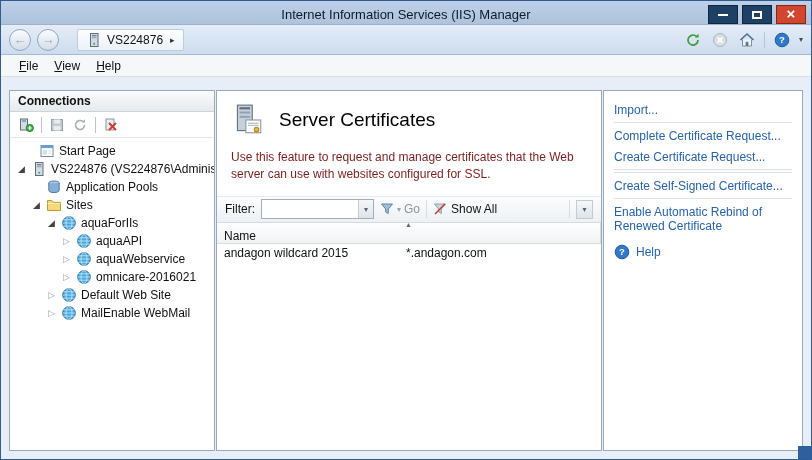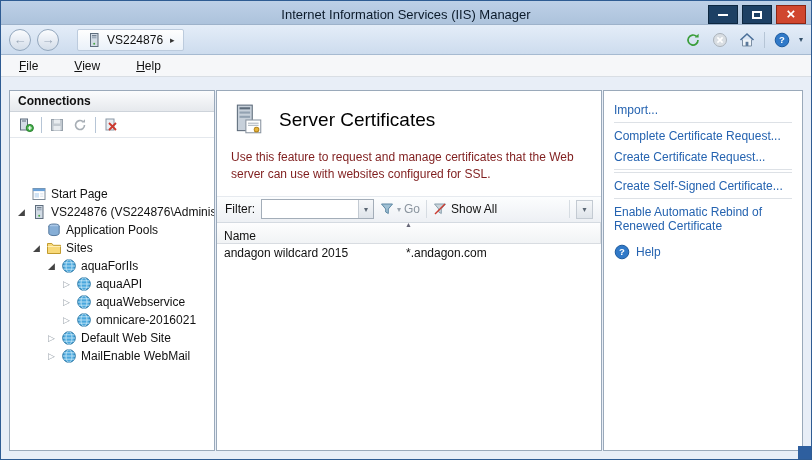--- a/index.html
+++ b/index.html
@@ -18,21 +18,21 @@
   .toolbar{height:30px;background:linear-gradient(#e4edf8,#cddcee);border-bottom:1px solid #a6bad1;display:flex;align-items:center;padding:0 8px;gap:6px}
   .nav-circle{width:22px;height:22px;border-radius:50%;border:1px solid #93a7bd;background:linear-gradient(#fbfcfe,#d3dde9);display:flex;align-items:center;justify-content:center;color:#9aa8b8;font-size:13px;flex:none}
   .breadcrumb{display:flex;align-items:center;gap:5px;margin-left:12px;padding:2px 8px;border:1px solid #bccbdd;border-radius:2px;background:linear-gradient(#fefefe,#eaf1f9);height:22px}
   .bc-text{font-size:12px;color:#111}
   .bc-arrow{font-size:9px;color:#333;margin-left:2px}
   .tb-right{margin-left:auto;display:flex;align-items:center;gap:7px}
   .tb-btn{width:20px;height:20px;display:flex;align-items:center;justify-content:center}
   .tb-sep{width:1px;height:16px;background:#b6c5d6}
   .help-caret{font-size:8px;color:#33506b}
 
-  .menubar{height:22px;background:#f6f7f9;border-bottom:1px solid #d9dee4;display:flex;align-items:center;gap:20px;padding:0 10px}
+  .menubar{height:22px;background:#f6f7f9;border-bottom:1px solid #d9dee4;display:flex;align-items:center;gap:0;padding:0 10px}
   .menu-item{font-size:12px;color:#111;padding:2px 8px}
   .menu-item u{text-decoration:underline}
 
   .content{position:absolute;top:81px;bottom:0;left:0;right:0;display:flex;gap:1px;padding:8px;background:#e8eef7}
   .panel{background:#fff;border:1px solid #9aa9ba;display:flex;flex-direction:column;overflow:hidden}
   .left{width:206px;flex:none}
   .mid{flex:1}
   .right{width:200px;flex:none}
   .panel-header{height:21px;flex:none;background:linear-gradient(#fbfcfd,#e6e9ed);border-bottom:1px solid #cdd3da;display:flex;align-items:center;padding:0 8px;font-size:12px;font-weight:bold;color:#111}
 
@@ -193,21 +193,21 @@
           </span>
         <span class="tb-sep"></span>
         <span class="ic16">
             <svg viewBox="0 0 16 16">
               <rect x="3" y="2" width="8" height="11" fill="#e9eef3" stroke="#8a97a5"></rect>
               <path d="M6 6l7 7M13 6l-7 7" stroke="#cc3a2f" stroke-width="1.8"></path>
             </svg>
           </span>
       </div>
       <div class="tree" id="tree">
-          <div class="tree-row" style="padding-left: 6px; margin-top: 43px;">
+          <div class="tree-row" style="padding-left: 14px;">
             <span class="exp none"></span>
             <span class="ic16">
               <svg viewBox="0 0 16 16">
                 <rect x="2" y="2.5" width="12" height="11" fill="#fff" stroke="#7d8b99"></rect>
                 <rect x="2" y="2.5" width="12" height="2.6" fill="#6aa1d8"></rect>
                 <rect x="3.6" y="7" width="4.4" height="4.6" fill="#cfe2f4"></rect>
                 <rect x="9.2" y="7" width="3.2" height="1.6" fill="#e4ebf3"></rect>
                 <rect x="9.2" y="9.5" width="3.2" height="1.6" fill="#e4ebf3"></rect>
               </svg>
             </span>

